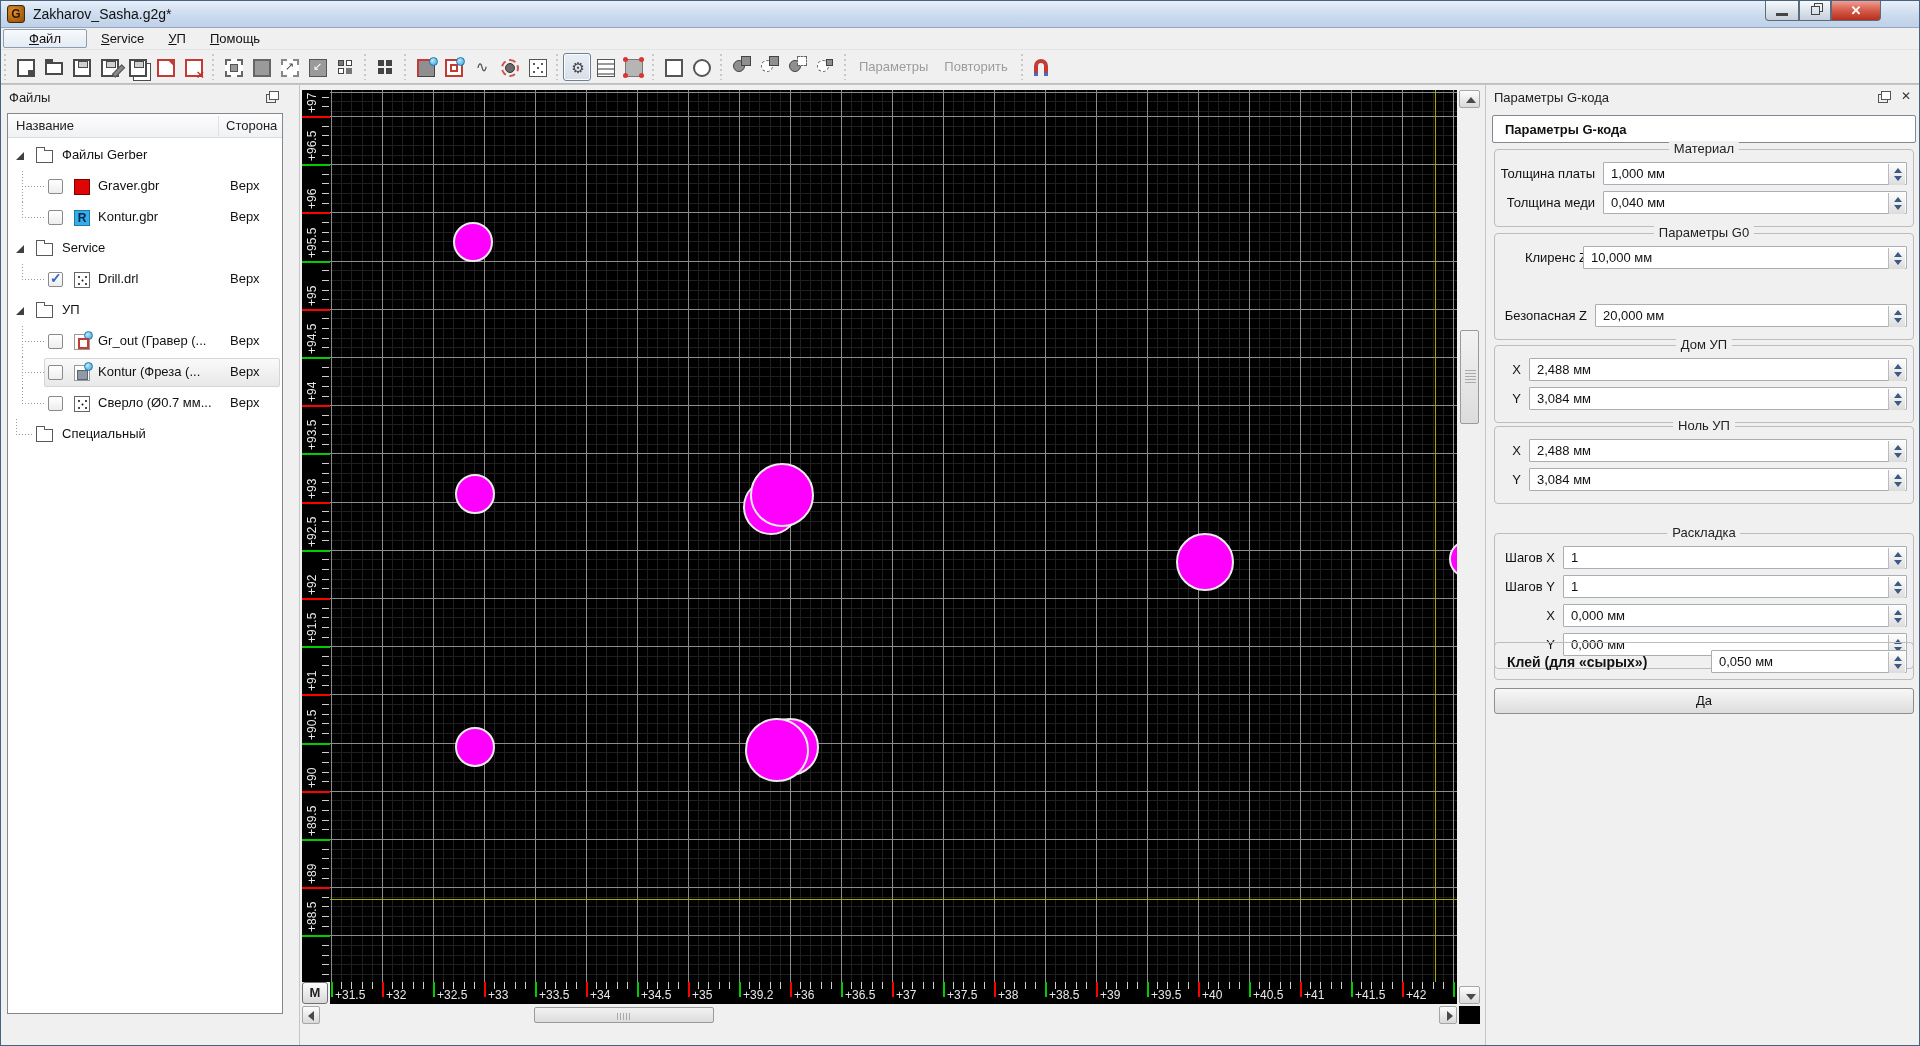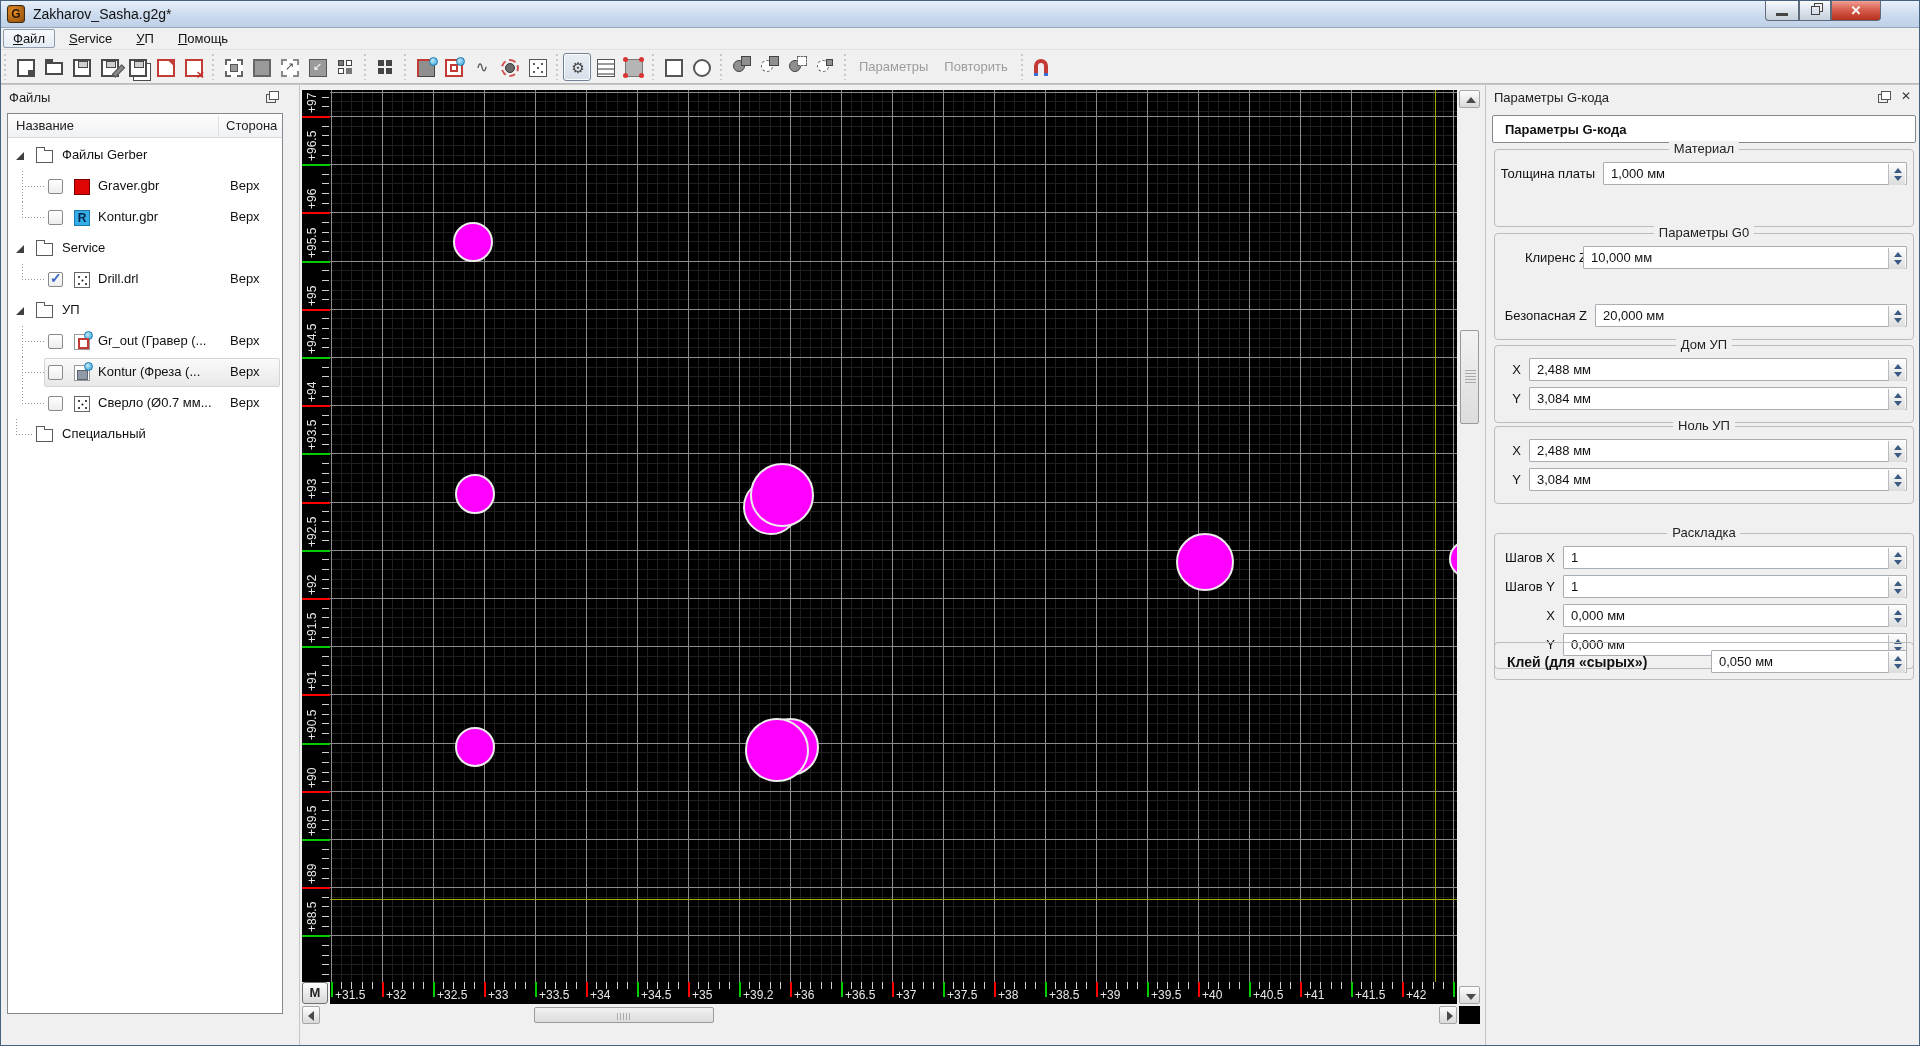--- a/index.html
+++ b/index.html
@@ -19,21 +19,21 @@
   #btn-max{right:90px;width:32px;}
   #btn-close{right:40px;width:50px;border-radius:0 0 4px 0;background:linear-gradient(#efa094,#d8604f 45%,#b82e1d);color:#fff;font-weight:bold;}
   .glyph-min{display:inline-block;width:12px;height:3px;background:#444;margin-top:12px;}
   .glyph-max{display:inline-block;width:9px;height:9px;border:1px solid #444;margin-top:5px;box-shadow:3px -3px 0 -1px #f0f0f0,3px -3px 0 0 #444;}
   .glyph-close{font-size:13px;line-height:19px;}
 
   
   #menubar{position:absolute;left:0;top:27px;width:1920px;height:22px;background:#f0f0f0;border-bottom:1px solid #e2e2e2;}
   .menu-item{float:left;padding:2px 10px;margin:1px 2px;font-size:13px;color:#111;}
   .menu-item::first-letter{text-decoration:underline;}
-  .menu-item.focused{border:1px solid #8e9db0;background:linear-gradient(#f7f9fc,#e4ebf4);padding:1px 9px;border-radius:2px;}
+  .menu-item.focused{border:1px solid #8e9db0;background:linear-gradient(#f7f9fc,#e4ebf4);padding:1px 25px;border-radius:2px;}
 
   
   #toolbar{position:absolute;left:0;top:49px;width:1920px;height:34px;background:#f0f0f0;border-bottom:1px solid #bdbdbd;}
   .tb-group{float:left;height:34px;padding:3px 2px 0 10px;background:
      repeating-linear-gradient(to bottom,#c9c9c9 0 2px,transparent 2px 5px) 3px 4px/2px 26px no-repeat;}
   .tb-btn{display:inline-block;width:28px;height:28px;text-align:center;vertical-align:top;position:relative;border:1px solid transparent;border-radius:3px;}
   .tb-btn.pressed{border:1px solid #6f8094;background:linear-gradient(#e9eef5,#d7dfe9);box-shadow:inset 0 0 0 1px #fbfcfe;}
   .tb-text{display:inline-block;height:28px;line-height:28px;font-size:13px;color:#9c9c9c;padding:0 8px;vertical-align:top;}
   .ico{position:absolute;left:5px;top:5px;width:18px;height:18px;}
 
@@ -599,20 +599,24 @@
       <div class="dock-ico" style="right:30px;"></div>
       <div class="close-ico" style="right:8px;">✕</div>
       <div id="gp-header">Параметры G-кода</div>
       <div id="gp-groups">
           <div class="group" style="top: 64px; height: 78px;">
             <div class="gtitle">Материал</div>
             <div class="frow" style="left: 0px; top: 12px; width: 418px;">
               <div class="flabel" style="left: 0px; width: 100px;">Толщина платы</div>
               <div class="finput" style="left: 108px; right: 6px;">1,000 мм<div class="spin"></div></div>
             </div>
+            <div class="frow" style="left: 0px; top: 41px; width: 418px;">
+              <div class="flabel" style="left: 0px; width: 100px;">Толщина меди</div>
+              <div class="finput" style="left: 108px; right: 6px;">0,040 мм<div class="spin"></div></div>
+            </div>
           </div>
           <div class="group" style="top: 148px; height: 107px;">
             <div class="gtitle">Параметры G0</div>
             <div class="frow" style="left: 0px; top: 12px; width: 418px;">
               <div class="flabel" style="left: 0px; width: 92px;">Клиренс Z</div>
               <div class="finput" style="left: 88px; right: 6px;">10,000 мм<div class="spin"></div></div>
             </div>
             <div class="frow" style="left: 0px; top: 70px; width: 418px;">
               <div class="flabel" style="left: 0px; width: 92px;">Безопасная Z</div>
               <div class="finput" style="left: 100px; right: 6px;">20,000 мм<div class="spin"></div></div>
@@ -659,16 +663,17 @@
               <div class="finput" style="left: 68px; right: 6px;">0,000 мм<div class="spin"></div></div>
             </div>
           </div>
         </div>
       <div id="glue-box" style="top: 557px;">
         <div id="glue-label">Клей (для «сырых»)</div>
       <div class="frow" style="left: 0px; top: 7px; width: 418px;">
             <div class="finput" style="left: 216px; right: 6px;">0,050 мм<div class="spin"></div></div>
           </div>
         </div>
+      <div id="ok-btn" style="top: 603px;">Да</div>
     </div>
 
   </div>
 </div>
 
 </body></html>

